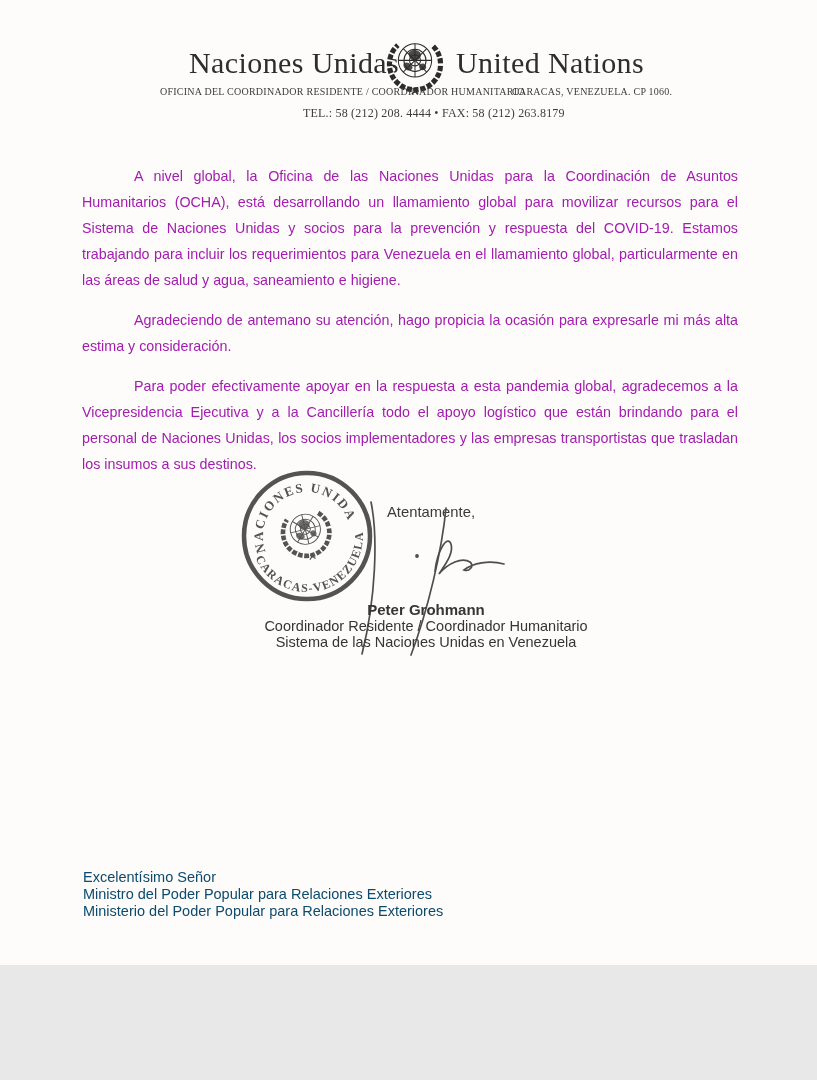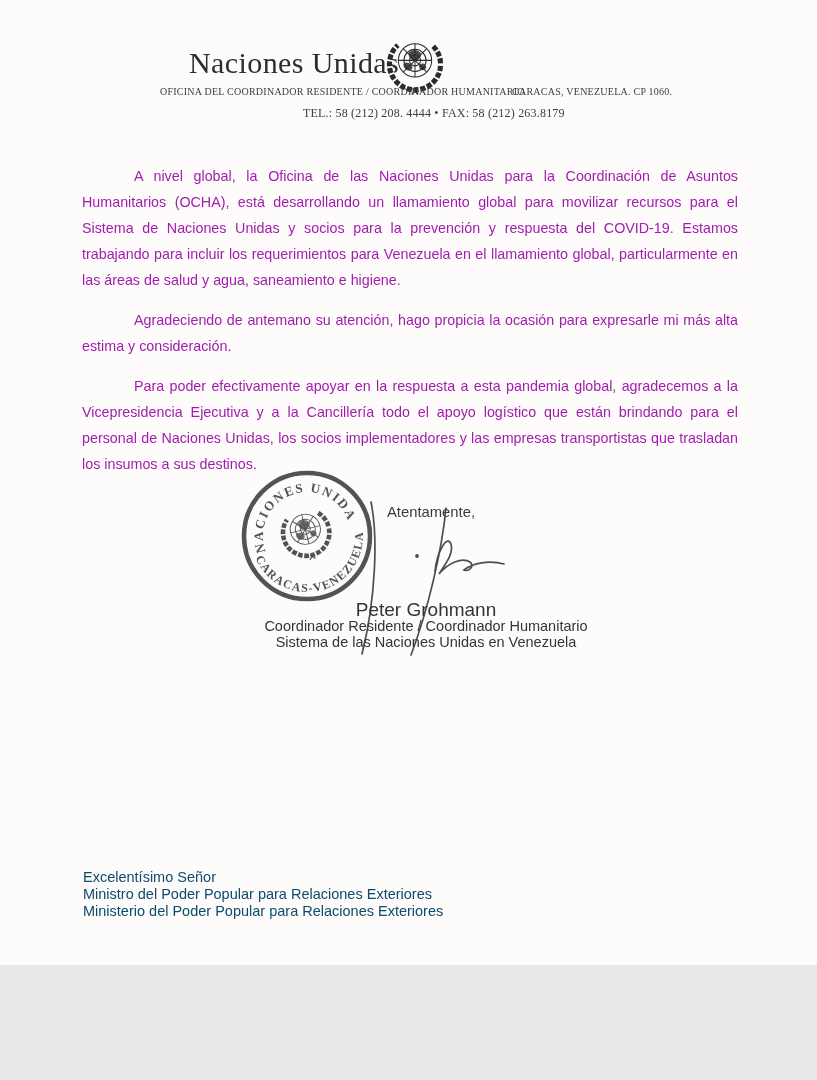--- a/index.html
+++ b/index.html
@@ -36,21 +36,21 @@
   }
   .letter-body p{margin:0 0 14px 0;text-indent:52px;}
   
   .stamp{position:absolute;left:236px;top:470px;color:#454545;opacity:.92;}
   .salutation{position:absolute;left:387px;top:504px;font-size:14.8px;color:#3a3a3a;}
   .signature{position:absolute;left:338px;top:478px;color:#4e4e4e;}
   .signatory{
     position:absolute;left:246px;top:602px;width:360px;
     text-align:center;font-size:14.5px;line-height:16.2px;color:#353535;
   }
-  .signatory .sig-name{font-weight:normal;font-size:19px;}
+  .signatory .sig-name{font-weight:bold;font-size:15px;}
   
   .recipient{
     position:absolute;left:83px;top:869px;
     font-size:14.5px;line-height:16.8px;color:#0c4a6e;
   }
   .recipient .rcp-name{font-weight:bold;}
   svg{display:block;}
 </style>
 </head>
 <body>
@@ -85,20 +85,21 @@
 <div class="page">
 
   <div class="lh-title lh-title-es">Naciones Unidas</div>
 
   <div class="lh-emblem">
     <svg width="64" height="59" viewBox="0 0 100 92">
         <use href="#un-emblem"></use>
       </svg>
   </div>
 
+  <div class="lh-title lh-title-en">United Nations</div>
 
   <div class="lh-sub lh-sub-left">OFICINA DEL COORDINADOR RESIDENTE / COORDINADOR HUMANITARIO</div>
   <div class="lh-sub lh-sub-right">CARACAS, VENEZUELA. CP 1060.</div>
   <div class="lh-contact">TEL.: 58 (212) 208. 4444 • FAX: 58 (212) 263.8179</div>
 
   <div class="letter-body">
     <p>A nivel global, la Oficina de las Naciones Unidas para la Coordinación de Asuntos Humanitarios (OCHA), está desarrollando un llamamiento global para movilizar recursos para el Sistema de Naciones Unidas y socios para la prevención y respuesta del COVID-19. Estamos trabajando para incluir los requerimientos para Venezuela en el llamamiento global, particularmente en las áreas de salud y agua, saneamiento e higiene.</p>
     <p>Agradeciendo de antemano su atención, hago propicia la ocasión para expresarle mi más alta estima y consideración.</p>
     <p>Para poder efectivamente apoyar en la respuesta a esta pandemia global, agradecemos a la Vicepresidencia Ejecutiva y a la Cancillería todo el apoyo logístico que están brindando para el personal de Naciones Unidas, los socios implementadores y las empresas transportistas que trasladan los insumos a sus destinos.</p>
   </div>

